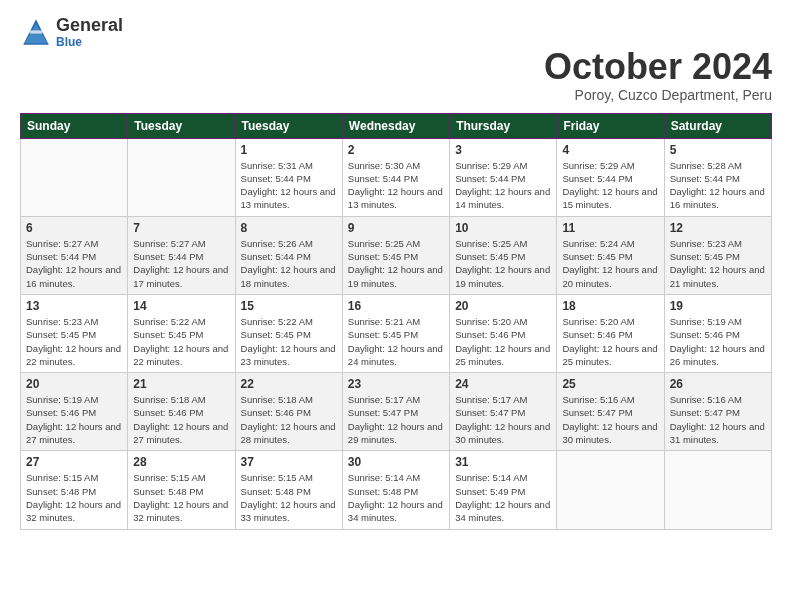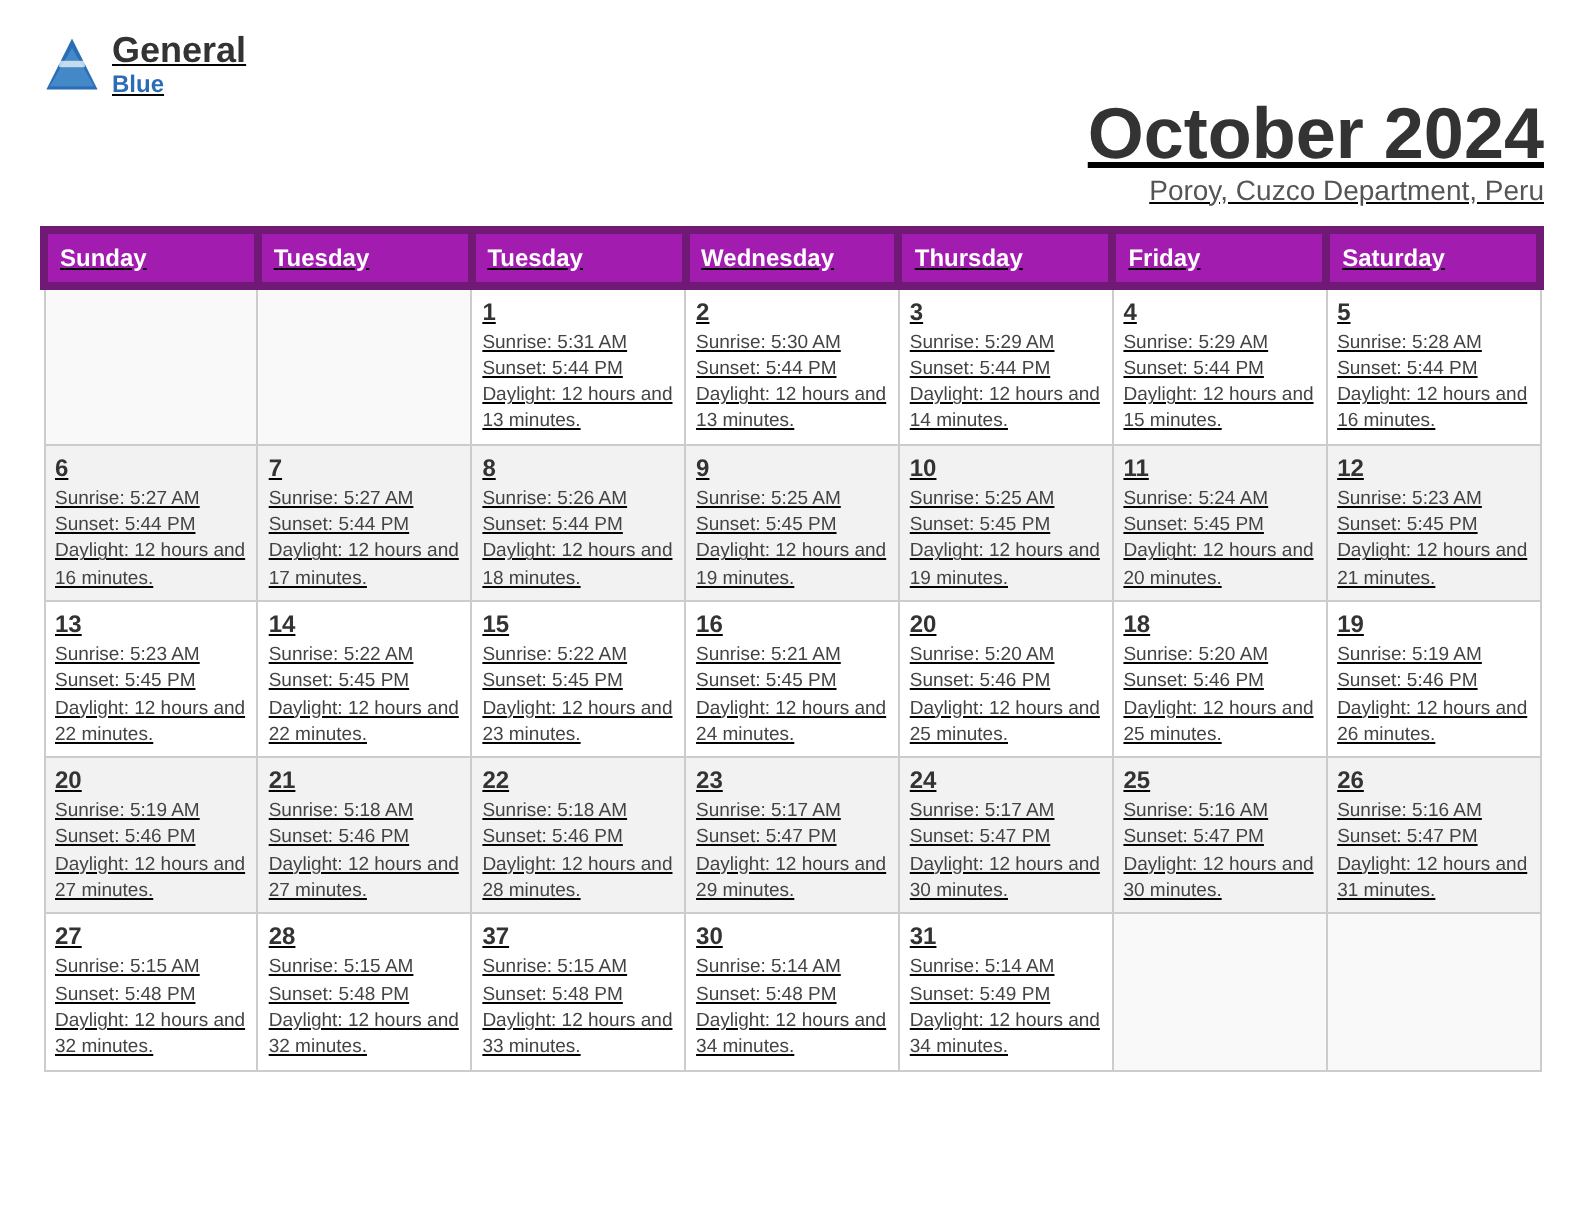--- a/index.html
+++ b/index.html
@@ -8,21 +8,20 @@
       background: #fff;
       width: 792px;
       height: 612px;
       overflow: hidden;
     }
     .page {
       width: 792px;
       min-height: 612px;
       padding: 16px 20px 10px 20px;
       background: #fff;
-      text-decoration: underline;
     }
     .header {
       display: flex;
       justify-content: space-between;
       align-items: flex-start;
       margin-bottom: 10px;
     }
     .logo {
       display: flex;
       align-items: center;
@@ -60,27 +59,27 @@
     .subtitle {
       font-size: 14px;
       color: #555;
     }
     .calendar {
       width: 100%;
       border-collapse: collapse;
       font-size: 10.5px;
     }
     .calendar th {
-      background: #a21caf;
+      background: #14532d;
       color: #fff;
       padding: 5px 6px;
       text-align: left;
       font-size: 12px;
       font-weight: bold;
-      border: 4px solid #701a75;
+      border: 1px solid #701a75;
     }
     .calendar td {
       border: 1px solid #ccc;
       vertical-align: top;
       padding: 4px 5px;
       width: calc(100% / 7);
       height: 78px;
       background: #fff;
     }
     .calendar td.empty {

